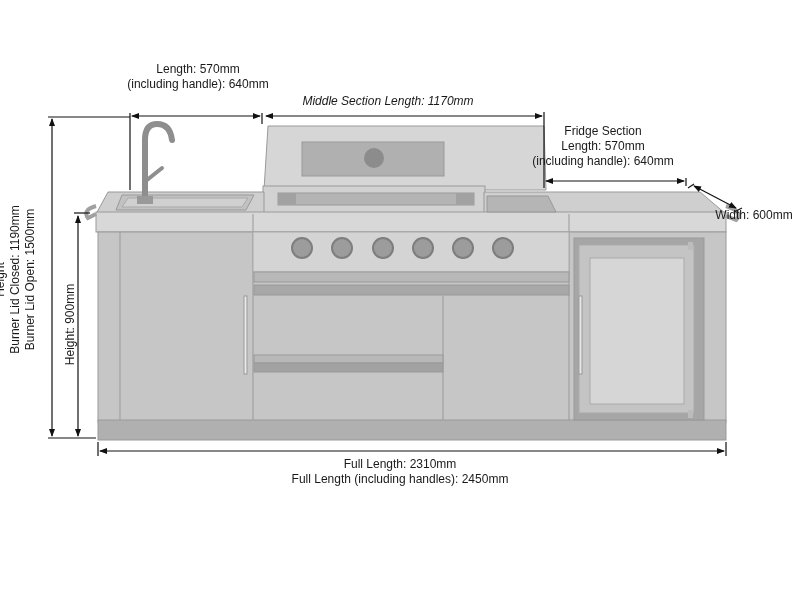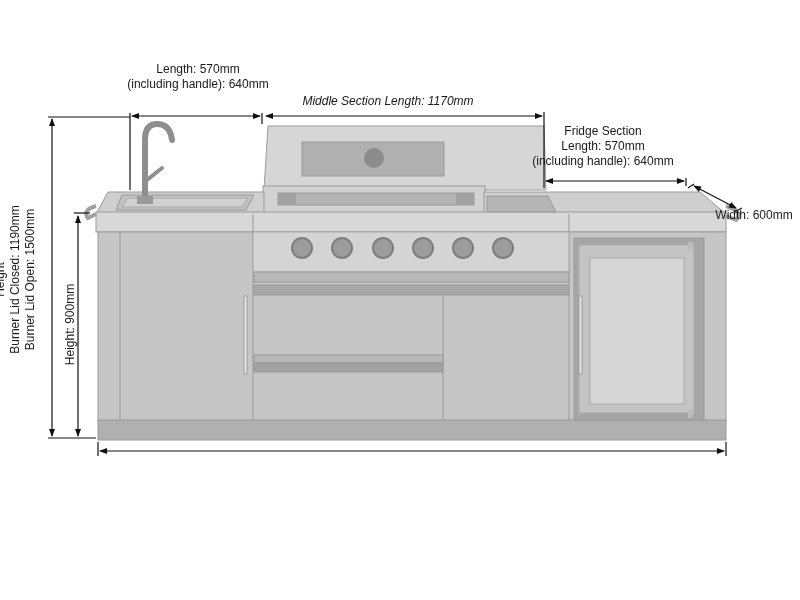--- a/index.html
+++ b/index.html
@@ -140,13 +140,15 @@
 
 <div class="vlbl" style="left:-85px; top:257px; width:200px; height:45px;">
   <div>Height</div>
   <div>Burner Lid Closed: 1190mm</div>
   <div>Burner Lid Open: 1500mm</div>
 </div>
 
 <div class="vlbl" style="left:20px; top:317px; width:100px; height:15px;">Height: 900mm</div>
 
 <div class="lbl" style="left:250px; top:457px; width:300px;">
+  <div>Full Length: 2310mm</div>
+  <div>Full Length (including handles): 2450mm</div>
 </div>
 
 </body></html>

